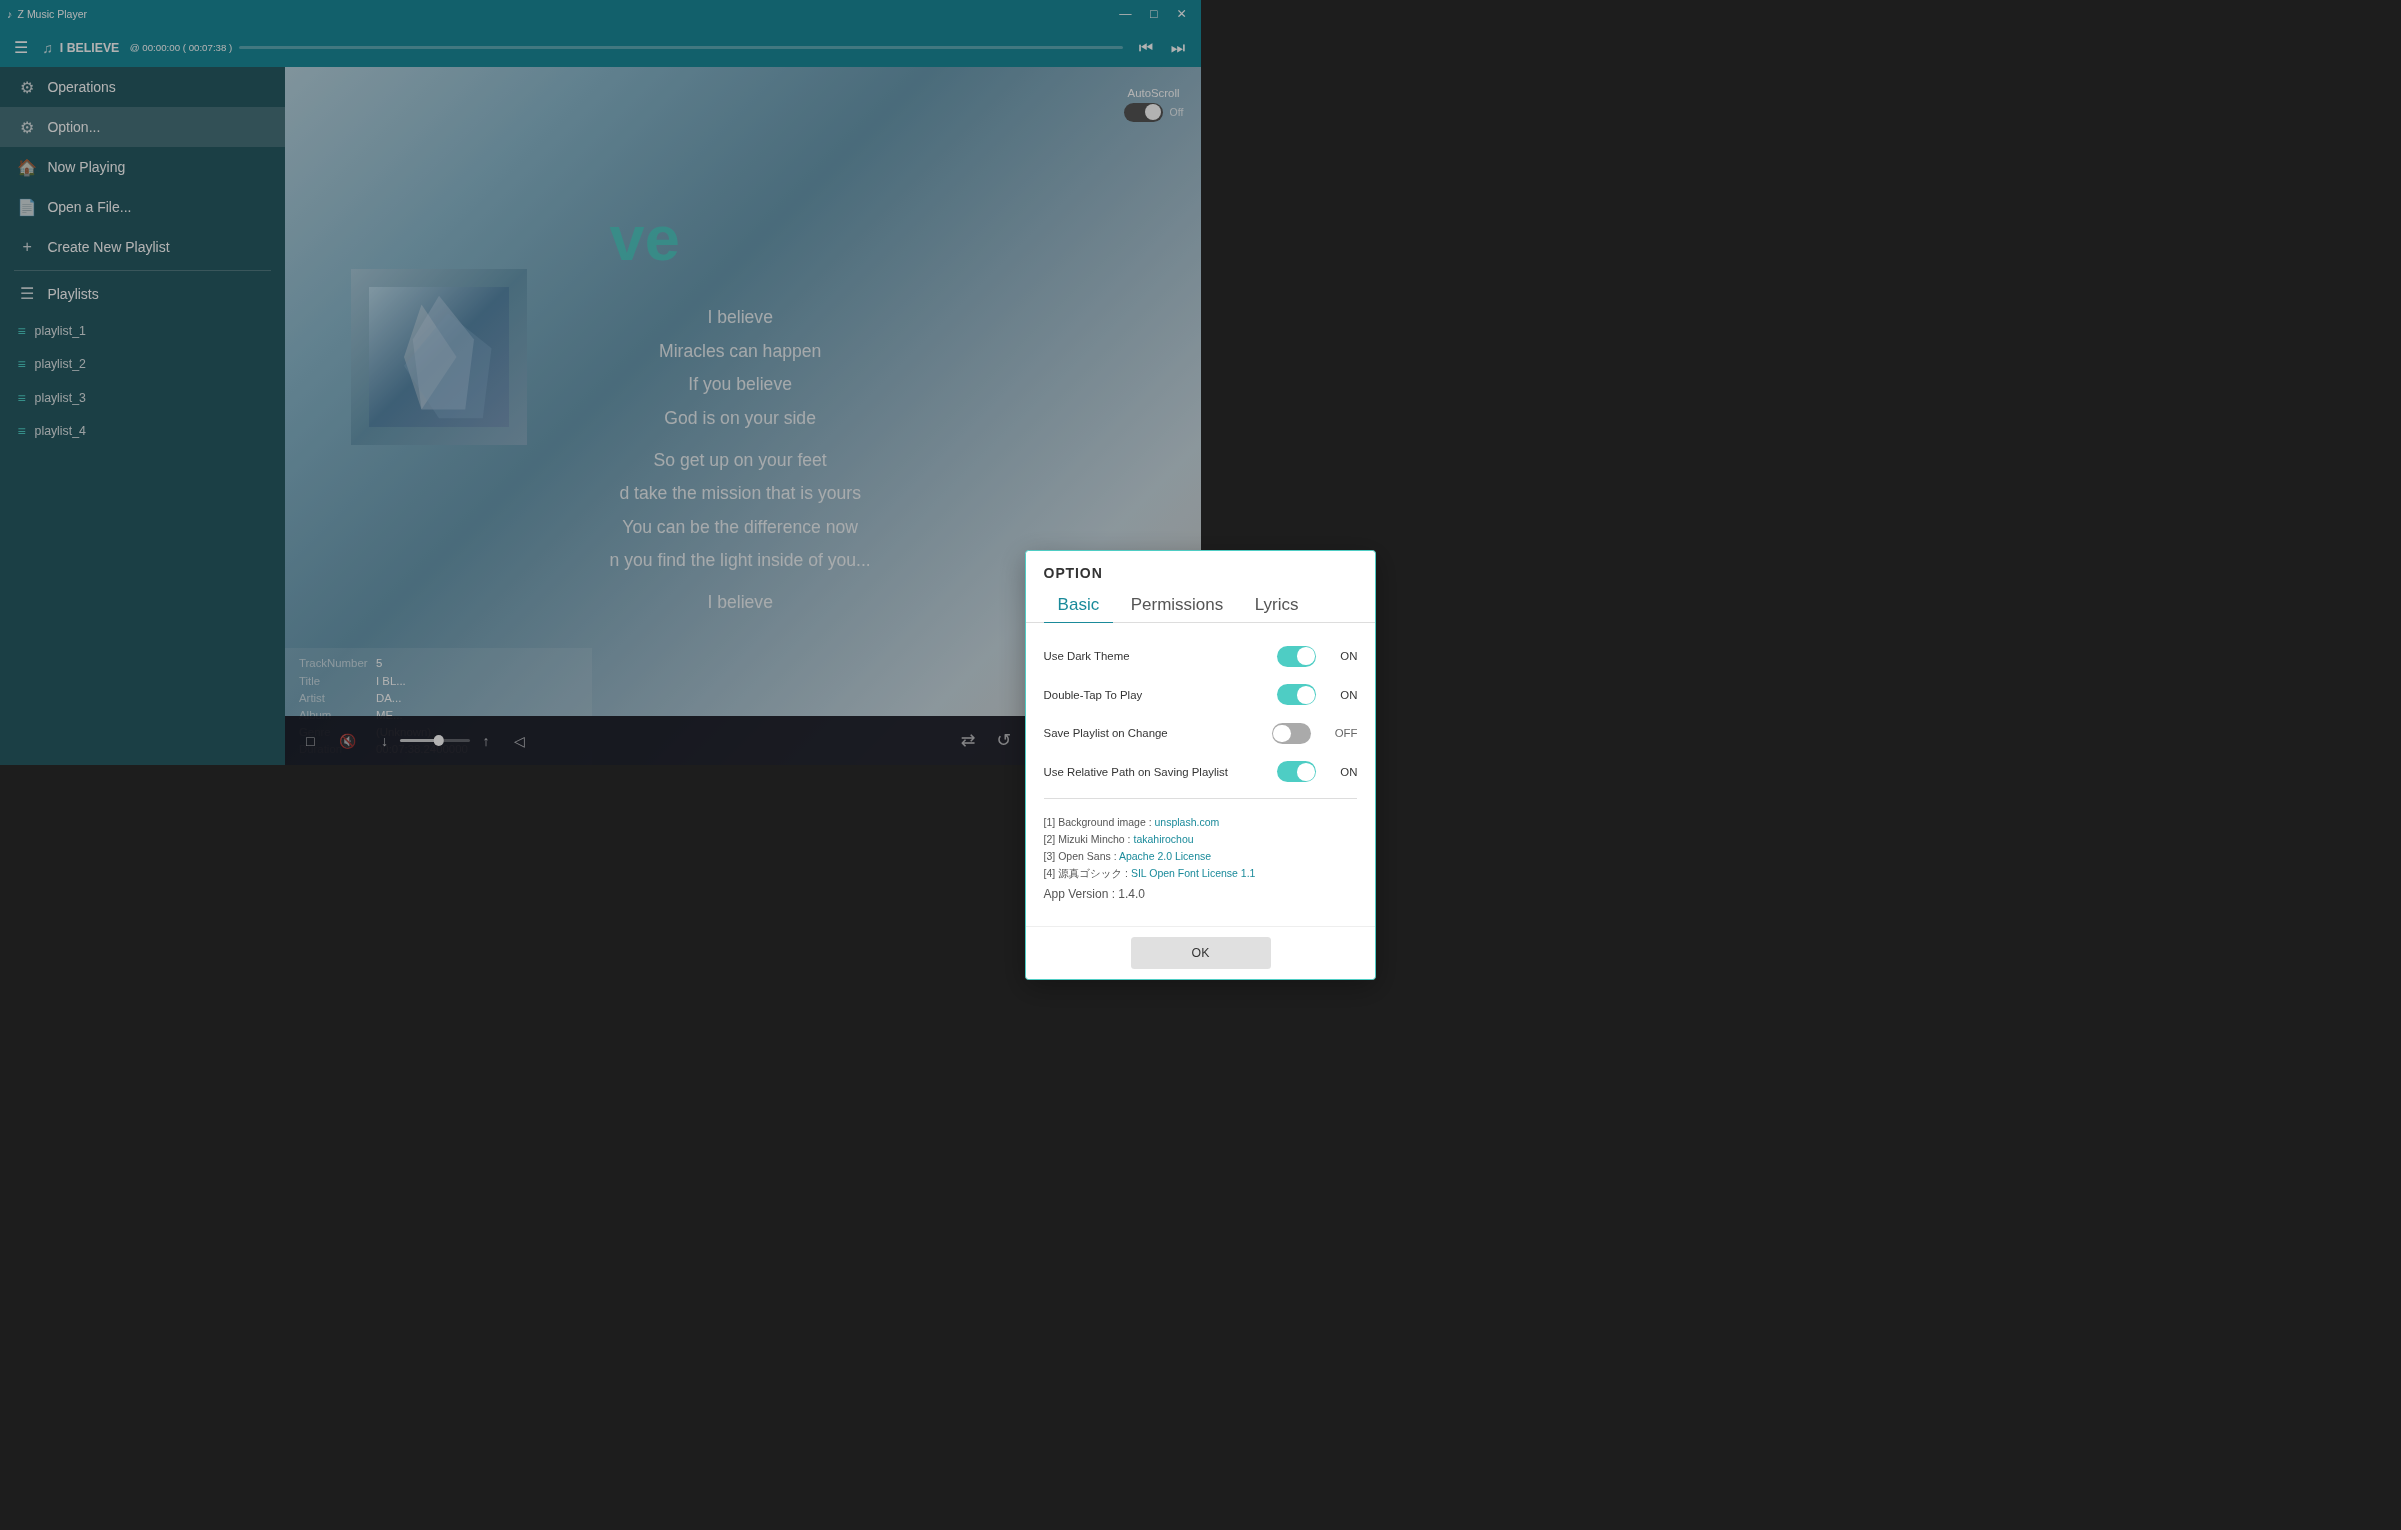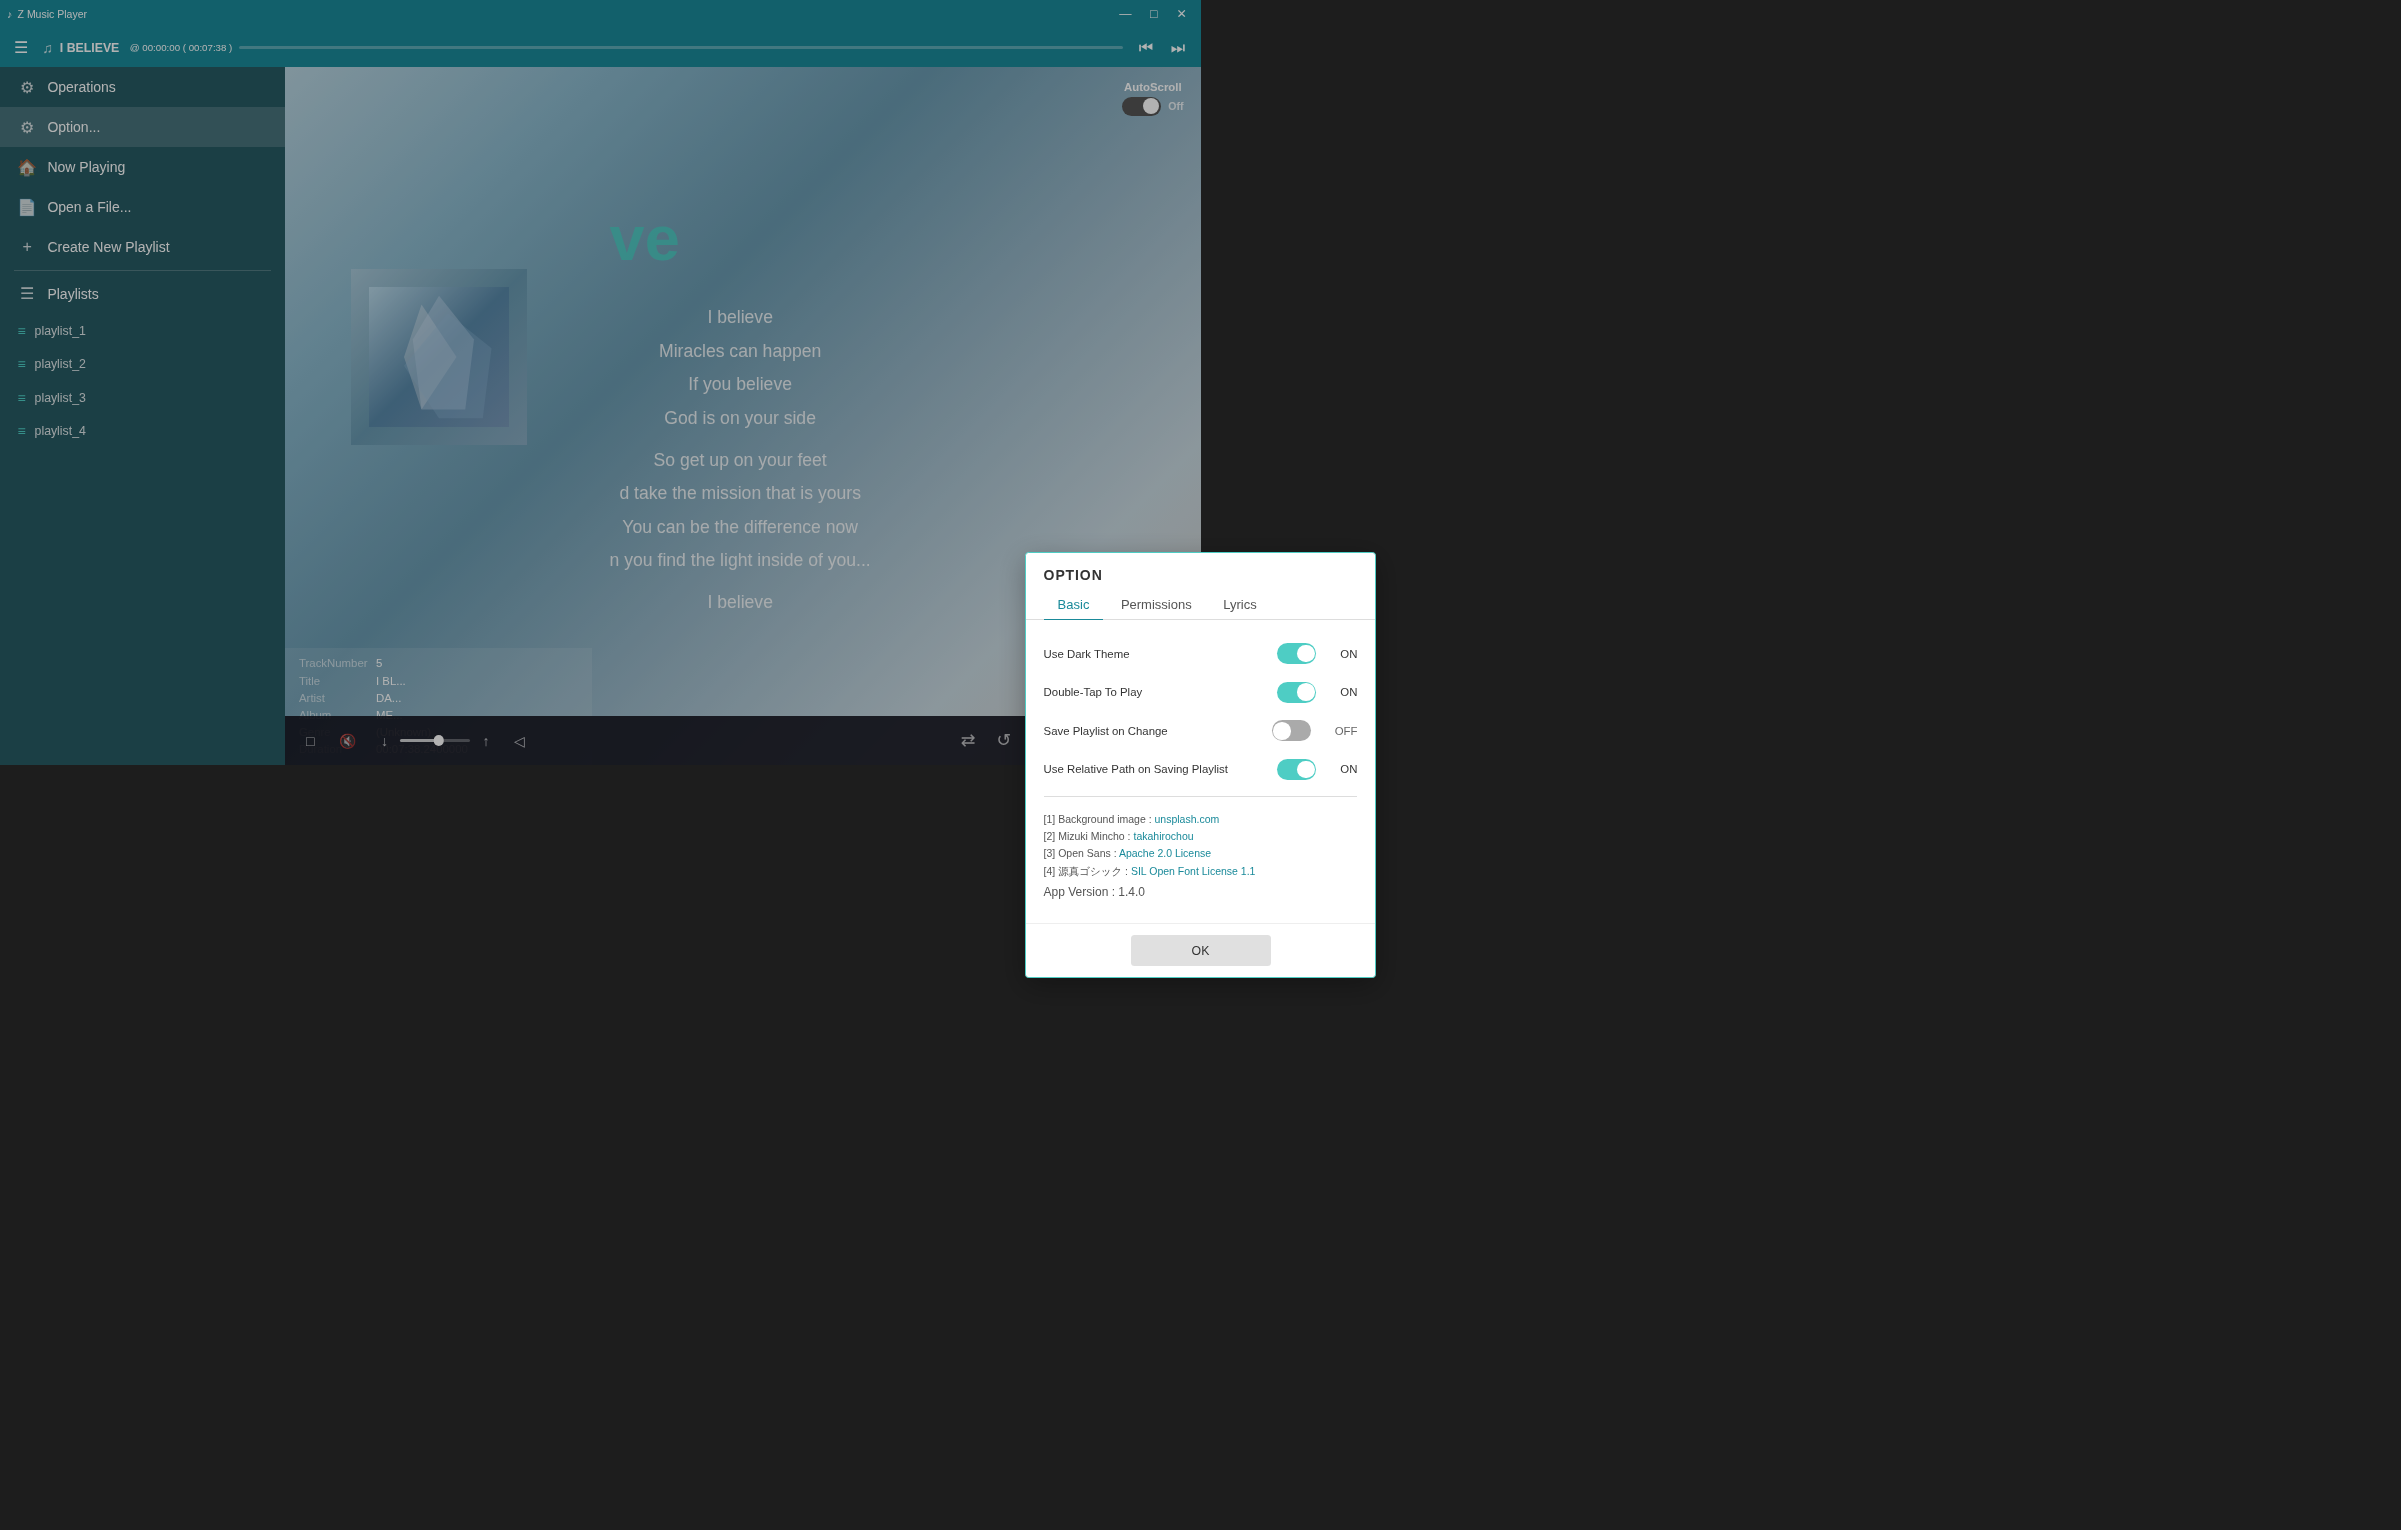--- a/index.html
+++ b/index.html
@@ -254,29 +254,28 @@
     .lyric-line {
       font-size: 17.6px;
       color: rgba(255,255,255,0.85);
       margin: 1.8px 0;
     }
     .lyric-section { margin: 10.5px 0; }
 
     
     #autoscroll {
       position: absolute;
-      top: 14px;
+      top: 20px;
       right: 17.6px;
       display: flex;
       flex-direction: column;
       align-items: center;
       gap: 3.5px;
       color: white;
       font-size: 11.4px;
-      font-weight: bold;
     }
     .toggle-container {
       display: flex;
       align-items: center;
       gap: 7px;
     }
     .toggle {
       width: 39px;
       height: 19.3px;
       background: #555;
@@ -406,21 +405,21 @@
     }
 
     #dialog-tabs {
       display: flex;
       padding: 0 17.6px;
       border-bottom: 0.9px solid #ddd;
       gap: 3.5px;
     }
     .dialog-tab {
       padding: 7px 14px;
-      font-size: 13px;
+      font-size: 17px;
       cursor: pointer;
       color: #555;
       border-bottom: 1.8px solid transparent;
       margin-bottom: -0.9px;
     }
     .dialog-tab.active {
       color: #1a8a9a;
       border-bottom-color: #1a8a9a;
       font-weight: 500;
     }

